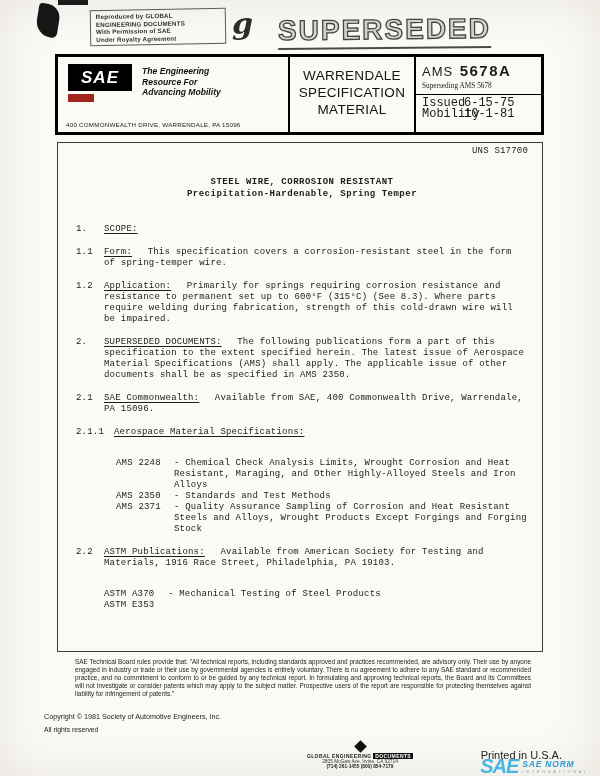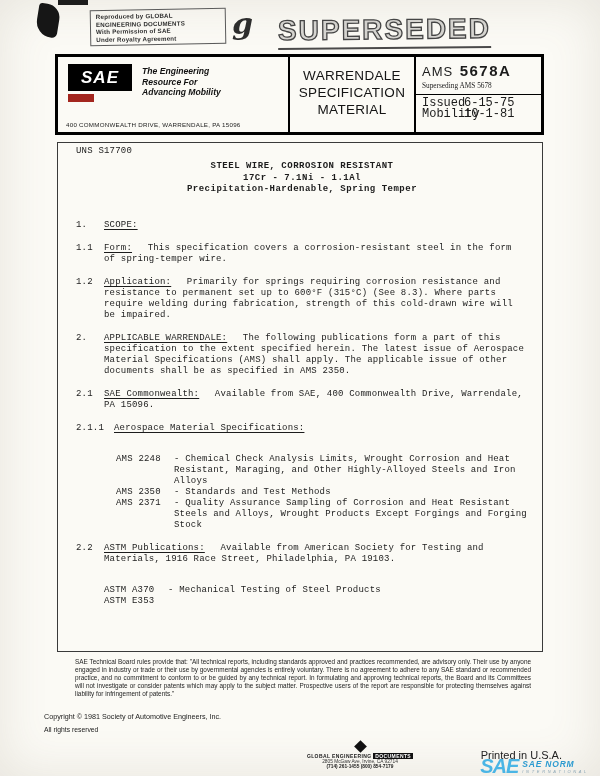--- a/index.html
+++ b/index.html
@@ -46,23 +46,23 @@
   .superseding { padding:0 6px 4px; font-size:7.3px; border-bottom:1.5px solid #000; color:#222;font-family:Liberation Serif, serif; }
   .dates { padding:3px 6px; font-family:"Liberation Mono", monospace; font-size:12px; line-height:11px; }
   .date-row { display:flex; }
   .date-lbl { width:42px; }
   
   .bodybox { position:absolute; left:57px; top:142px; width:486px; height:510px;
     border:1.5px solid #3a3a3a; overflow:hidden; }
   .box-inner { padding:3px 14px 0 18px;
     font-family:"Liberation Mono", monospace; font-size:9px;
     letter-spacing:0.2px; line-height:11px; color:#1c1c1c; }
-  .uns { text-align:left; }
+  .uns { text-align:right; }
   .doc-title { text-align:center; font-weight:700; letter-spacing:0.5px;
-    line-height:11.5px; margin-top:4px; margin-bottom:24px; }
+    line-height:11.5px; margin-top:20px; margin-bottom:24px; }
   .para { position:relative; padding-left:28px; margin-bottom:12px; }
   .para.ind38 { padding-left:38px; }
   .para.mb20 { margin-bottom:20px; }
   .pnum { position:absolute; left:0; }
   .plabel { text-decoration:underline; text-underline-offset:2px; margin-right:10px; }
   .doc-list { margin-left:40px; margin-bottom:12px; }
   .doc-list.astm { margin-left:28px; margin-bottom:12px; }
   .doc-item { position:relative; padding-left:58px; }
   .doc-list.astm .doc-item { padding-left:64px; }
   .dcode { position:absolute; left:0; }
@@ -135,21 +135,20 @@
         </div>
       </div>
     </div>
   </div>
 
   <div class="bodybox">
     <div class="box-inner">
       <div class="uns">UNS S17700</div>
       <div class="doc-title">
         <div>STEEL WIRE, CORROSION RESISTANT</div>
-        <div>17Cr - 7.1Ni - 1.1Al</div>
         <div>Precipitation-Hardenable, Spring Temper</div>
       </div>
 
       <p class="para">
         <span class="pnum">1.</span>
         <span class="plabel">SCOPE:</span>
       </p>
 
       <p class="para">
         <span class="pnum">1.1</span>
@@ -158,21 +157,21 @@
       </p>
 
       <p class="para">
         <span class="pnum">1.2</span>
         <span class="plabel">Application:</span>
         <span>Primarily for springs requiring corrosion resistance and resistance to permanent set up to 600°F (315°C) (See 8.3).  Where parts require welding during fabrication, strength of this cold-drawn wire will be impaired.</span>
       </p>
 
       <p class="para">
         <span class="pnum">2.</span>
-        <span class="plabel">APPLICABLE WARRENDALE:</span>
+        <span class="plabel">SUPERSEDED DOCUMENTS:</span>
         <span>The following publications form a part of this specification to the extent specified herein.  The latest issue of Aerospace Material Specifications (AMS) shall apply.  The applicable issue of other documents shall be as specified in AMS 2350.</span>
       </p>
 
       <p class="para">
         <span class="pnum">2.1</span>
         <span class="plabel">SAE Commonwealth:</span>
         <span>Available from SAE, 400 Commonwealth Drive, Warrendale, PA  15096.</span>
       </p>
 
       <p class="para ind38 mb20">

